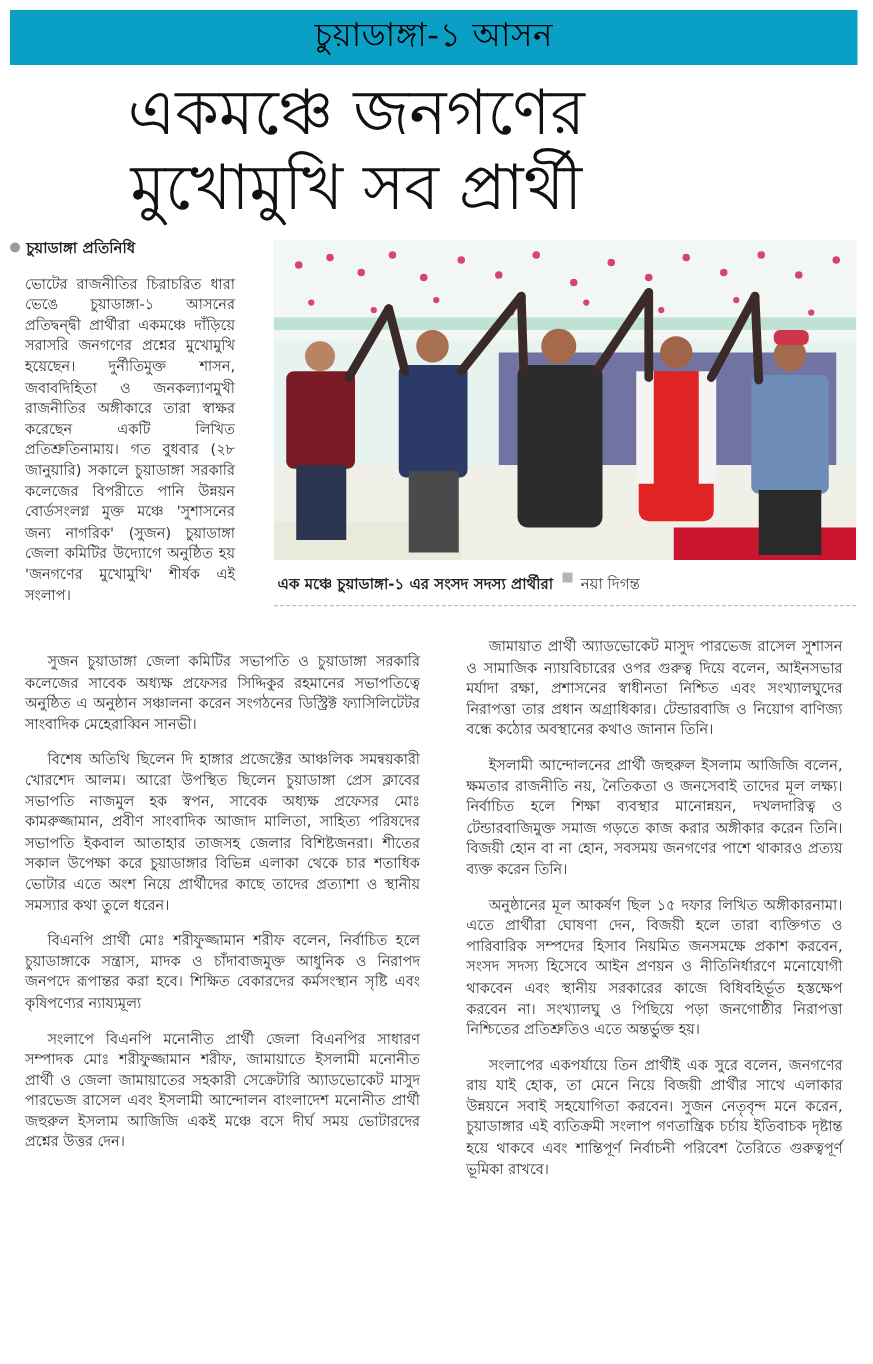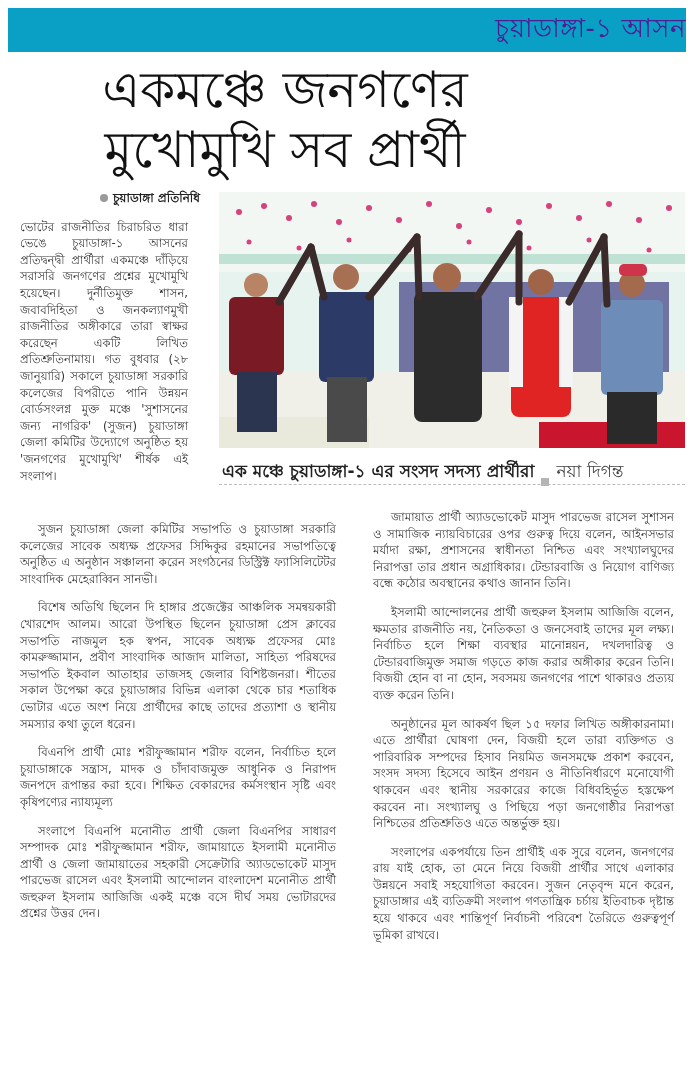--- a/index.html
+++ b/index.html
@@ -2,43 +2,43 @@
 <html><head>
 <meta charset="utf-8">
 <style>
   html, body { margin: 0; padding: 0; background: #ffffff; }
   body {
     width: 698px; height: 1091px; position: relative; overflow: hidden;
     font-family: "DejaVu Sans", sans-serif; color: #2a2a2a;
   }
   .section-bar {
     position: absolute; left: 8px; top: 8px; width: 678px; height: 44px;
-    background: #0aa0c6; color: #4c1d95;
-    display: flex; align-items: center; justify-content: flex-end;
+    background: #0aa0c6; color: #000000;
+    display: flex; align-items: center; justify-content: center;
     font-size: 26px; letter-spacing: 0.5px;
   }
   .headline {
     position: absolute; left: 0; top: 60px; width: 570px;
     text-align: center; color: #111111;
     font-family: "DejaVu Serif", serif; font-size: 50px; line-height: 60px;
   }
   .headline div { white-space: nowrap; }
   .col { position: absolute; font-size: 11.6px; line-height: 16.6px; text-align: justify; color: #333; }
   .col p { margin: 12px; text-indent: 18px; }
   .col p.first { text-indent: 0; }
   .col-top { left: 8px; top: 190px; width: 192px; }
-  .byline { font-weight: bold; color: #222; font-size: 12px; margin-bottom: 1px; display: flex; align-items: center; justify-content: flex-end; }
+  .byline { font-weight: bold; color: #222; font-size: 12px; margin-bottom: 1px; display: flex; align-items: center; }
   .byline .dot { width: 8px; height: 8px; border-radius: 50%; background: #9a9a9a; display: inline-block; margin-right: 5px; }
   .photo {
     position: absolute; left: 219px; top: 192px; width: 466px; height: 256px;
     overflow: hidden; background: #dff0ea;
   }
   .caption {
     position: absolute; left: 222px; top: 458px; width: 460px;
-    font-size: 17px; color: #222; display: flex; align-items: flex-end; white-space: nowrap;
+    font-size: 12px; color: #222; display: flex; align-items: flex-start; white-space: nowrap;
   }
   .caption .cap-main { font-weight: bold; }
   .caption .sq { width: 8px; height: 8px; background: #b5b5b5; display: inline-block; margin: 0 7px; }
   .caption .credit { color: #444; }
   .divider { position: absolute; left: 219px; top: 484px; width: 466px; border-top: 1px dashed #bdbdbd; }
   .col-left { left: 8px; top: 509px; width: 340px; }
   .col-right { left: 361px; top: 497px; width: 325px; }
 </style>
 </head>
 <body>

